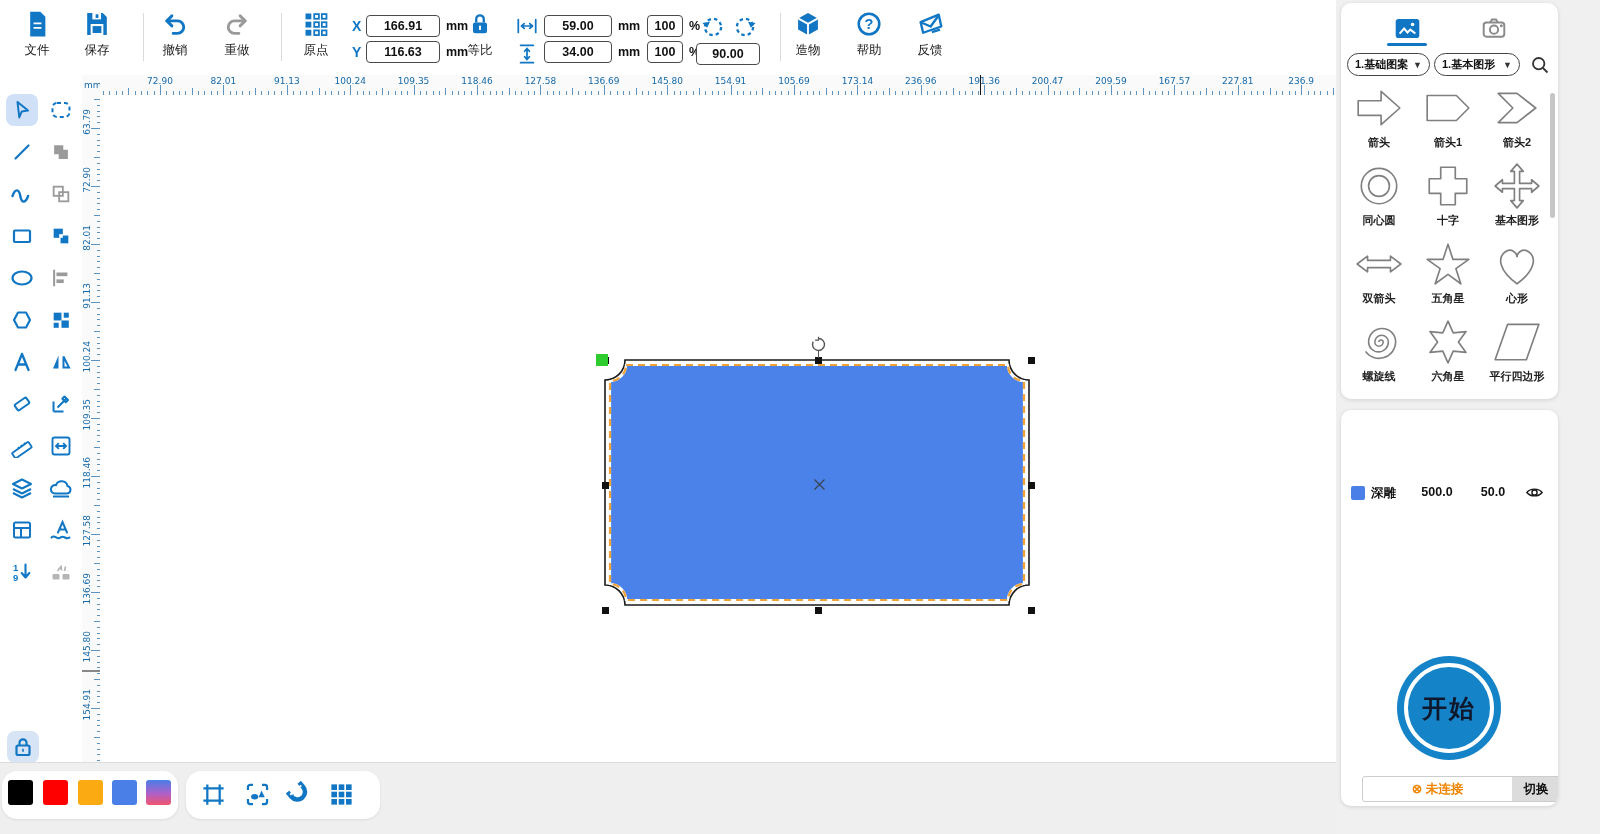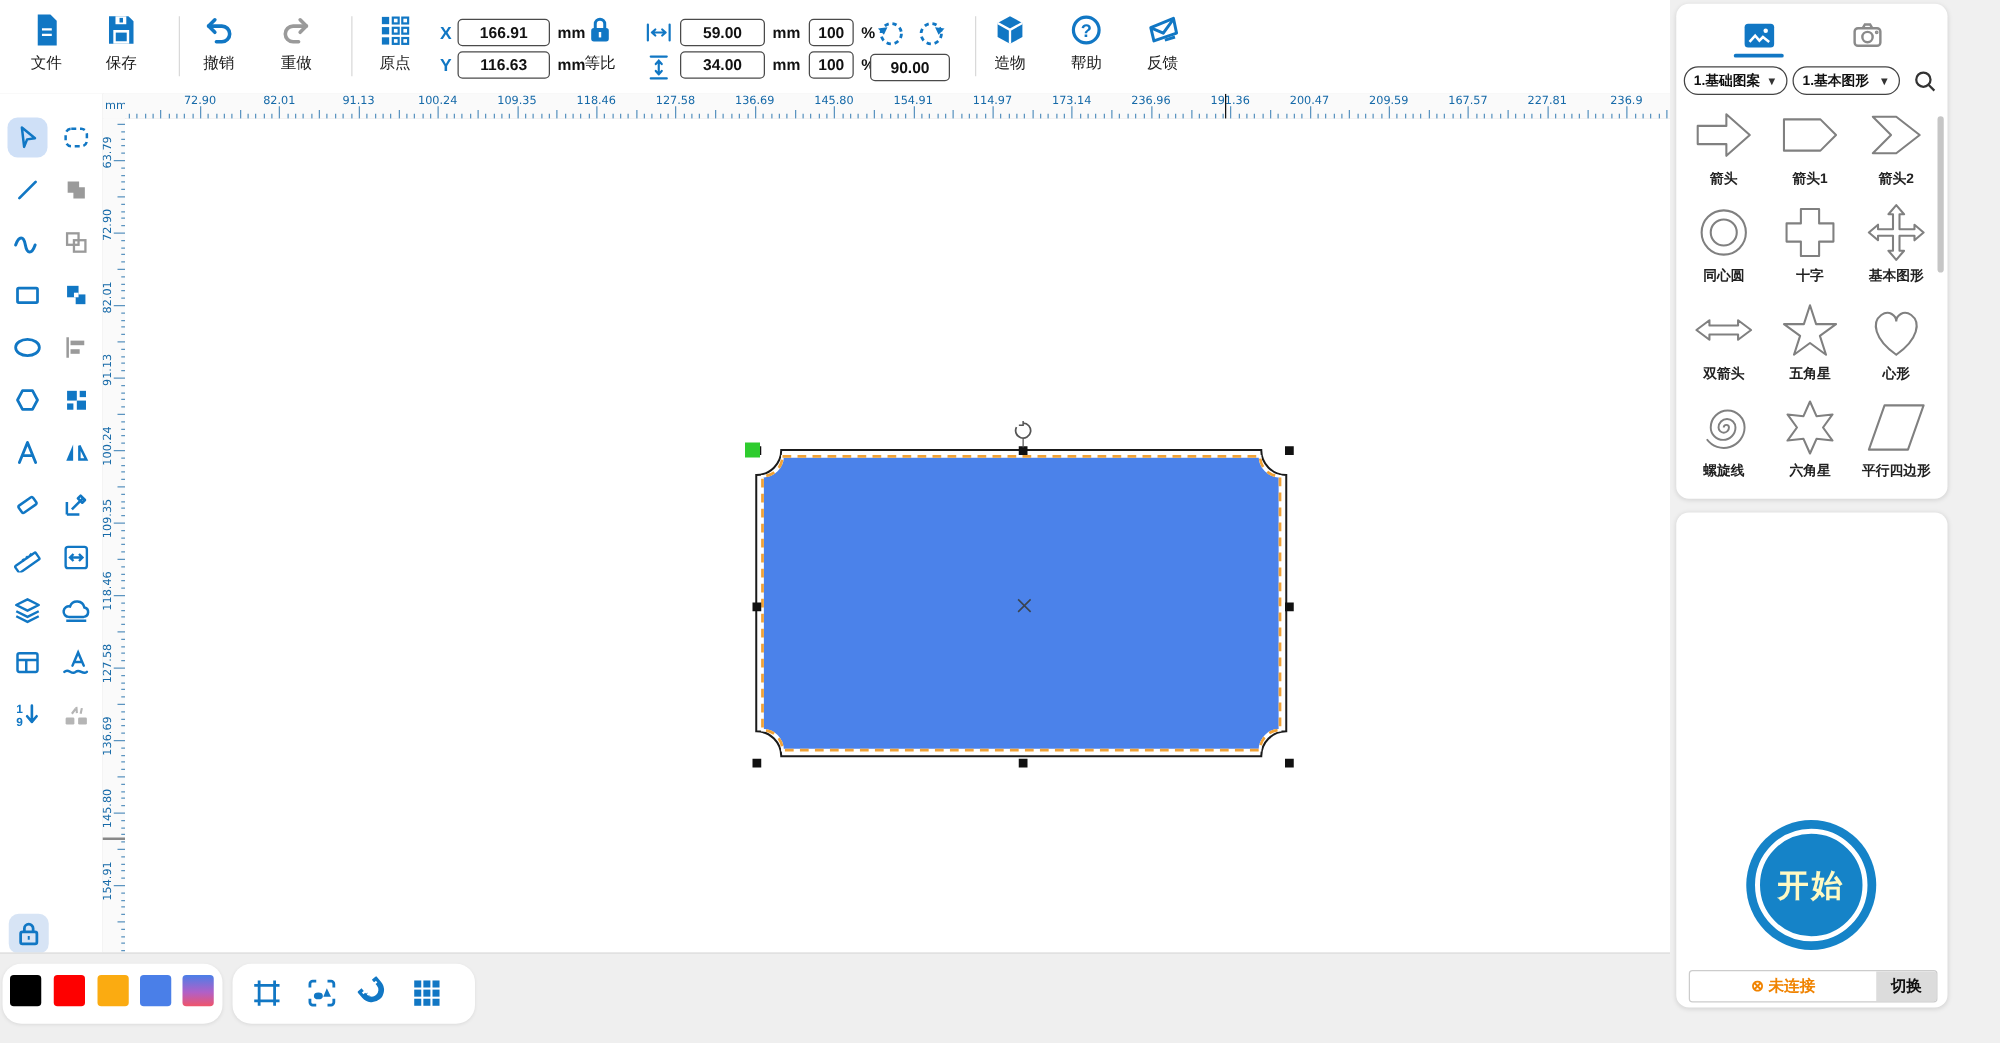--- a/index.html
+++ b/index.html
@@ -59,22 +59,22 @@
   .trow{position:absolute;left:6px;width:205px;height:32px;font:12.5px "Liberation Sans",sans-serif;cursor:pointer;}
   .trow .sw{position:absolute;left:4px;top:9px;width:14px;height:14px;border-radius:2px;}
   .trow .nm{position:absolute;left:24px;top:8px;font-weight:bold;color:#111;}
   .trow .v1{position:absolute;left:68px;top:8px;width:44px;text-align:center;}
   .trow .v2{position:absolute;left:126px;top:8px;width:40px;text-align:center;}
   .trow .eye{position:absolute;left:178px;top:7px;}
   #startbtn{position:absolute;left:56px;top:246px;width:104px;height:104px;border-radius:50%;
             background:#1583c8;cursor:pointer;}
   #startbtn .inner{position:absolute;left:7px;top:7px;width:82px;height:82px;border-radius:50%;
             background:#1583c8;border:4px solid #fff;display:flex;align-items:center;justify-content:center;
-            color:#fef9c3;font-size:25px;font-weight:bold;letter-spacing:2px;}
-  #connbar{position:absolute;left:10px;top:366px;width:197px;height:24px;border:1px solid #ccc;border-radius:3px;
+            color:#0f172a;font-size:25px;font-weight:bold;letter-spacing:2px;}
+  #connbar{position:absolute;left:21px;top:366px;width:197px;height:24px;border:1px solid #ccc;border-radius:3px;
            background:#fff;font:12.5px "Liberation Sans",sans-serif;overflow:hidden;}
   #connstatus{position:absolute;left:0;top:0;width:149px;height:24px;line-height:24px;text-align:center;color:#f08300;font-weight:bold;}
   #connswitch{position:absolute;left:149px;top:0;width:48px;height:24px;line-height:24px;text-align:center;
               background:#dcdcdc;color:#111;font-weight:bold;cursor:pointer;}
   .tabbtn{position:absolute;top:10px;width:44px;height:30px;display:flex;align-items:center;justify-content:center;cursor:pointer;}
   .tabline{position:absolute;top:40px;width:40px;height:3px;border-radius:2px;background:#1177c4;}
   .scrollbar{position:absolute;width:5px;border-radius:3px;background:#c6c6c6;cursor:pointer;}
 </style>
 </head>
 <body>
@@ -602,21 +602,21 @@
     <div class="hlab" style="left:60.0px">72.90</div>
     <div class="hlab" style="left:123.4px">82.01</div>
     <div class="hlab" style="left:186.8px">91.13</div>
     <div class="hlab" style="left:250.2px">100.24</div>
     <div class="hlab" style="left:313.6px">109.35</div>
     <div class="hlab" style="left:377.0px">118.46</div>
     <div class="hlab" style="left:440.4px">127.58</div>
     <div class="hlab" style="left:503.8px">136.69</div>
     <div class="hlab" style="left:567.2px">145.80</div>
     <div class="hlab" style="left:630.6px">154.91</div>
-    <div class="hlab" style="left:694.0px">114.97</div>
+    <div class="hlab" style="left:694.0px">105.69</div>
     <div class="hlab" style="left:757.4px">173.14</div>
     <div class="hlab" style="left:820.8px">236.96</div>
     <div class="hlab" style="left:884.2px">191.36</div>
     <div class="hlab" style="left:947.6px">200.47</div>
     <div class="hlab" style="left:1011.0px">209.59</div>
     <div class="hlab" style="left:1074.4px">167.57</div>
     <div class="hlab" style="left:1137.8px">227.81</div>
     <div class="hlab" style="left:1201.2px">236.9</div>
     <div style="position:absolute;left:880px;top:0;width:1px;height:20px;background:#111"></div>
   </div>
@@ -948,20 +948,32 @@
       </div>
     <div class="cell" style="left:143px;top:392px">
         <svg width="52" height="50" viewBox="0 0 48 48" fill="none" stroke="#808080" stroke-width="1.6">
           <circle cx="24" cy="22" r="14"></circle>
         </svg>
       </div>
     <div class="scrollbar" style="left:209px;top:90px;height:125px"></div>
   </div>
 
   <div class="card" style="top:410px;height:396px">
+    <div class="trow" style="top:67px;background:#fff">
+      <span class="sw" style="background: rgb(74, 127, 232);"></span>
+      <span class="nm">深雕</span>
+      <span class="v1" style="color:#111;font-weight:bold">500.0</span>
+      <span class="v2" style="color:#111;font-weight:bold">50.0</span>
+      <span class="eye">
+          <svg width="19" height="17" viewBox="0 0 20 17" fill="none" stroke="#1b1b1b" stroke-width="1.5">
+            <path d="M2 8.5C5.5 3.8 14.5 3.8 18 8.5 14.5 13.2 5.5 13.2 2 8.5Z"></path>
+            <circle cx="10" cy="8.5" r="2.7"></circle>
+          </svg>
+        </span>
+    </div>
     <div id="startbtn">
       <div class="inner">
           <span>开始</span>
         </div>
     </div>
     <div id="connbar">
       <div id="connstatus"><span>⊗</span> <span>未连接</span></div>
       <div id="connswitch">切换</div>
     </div>
   </div>

